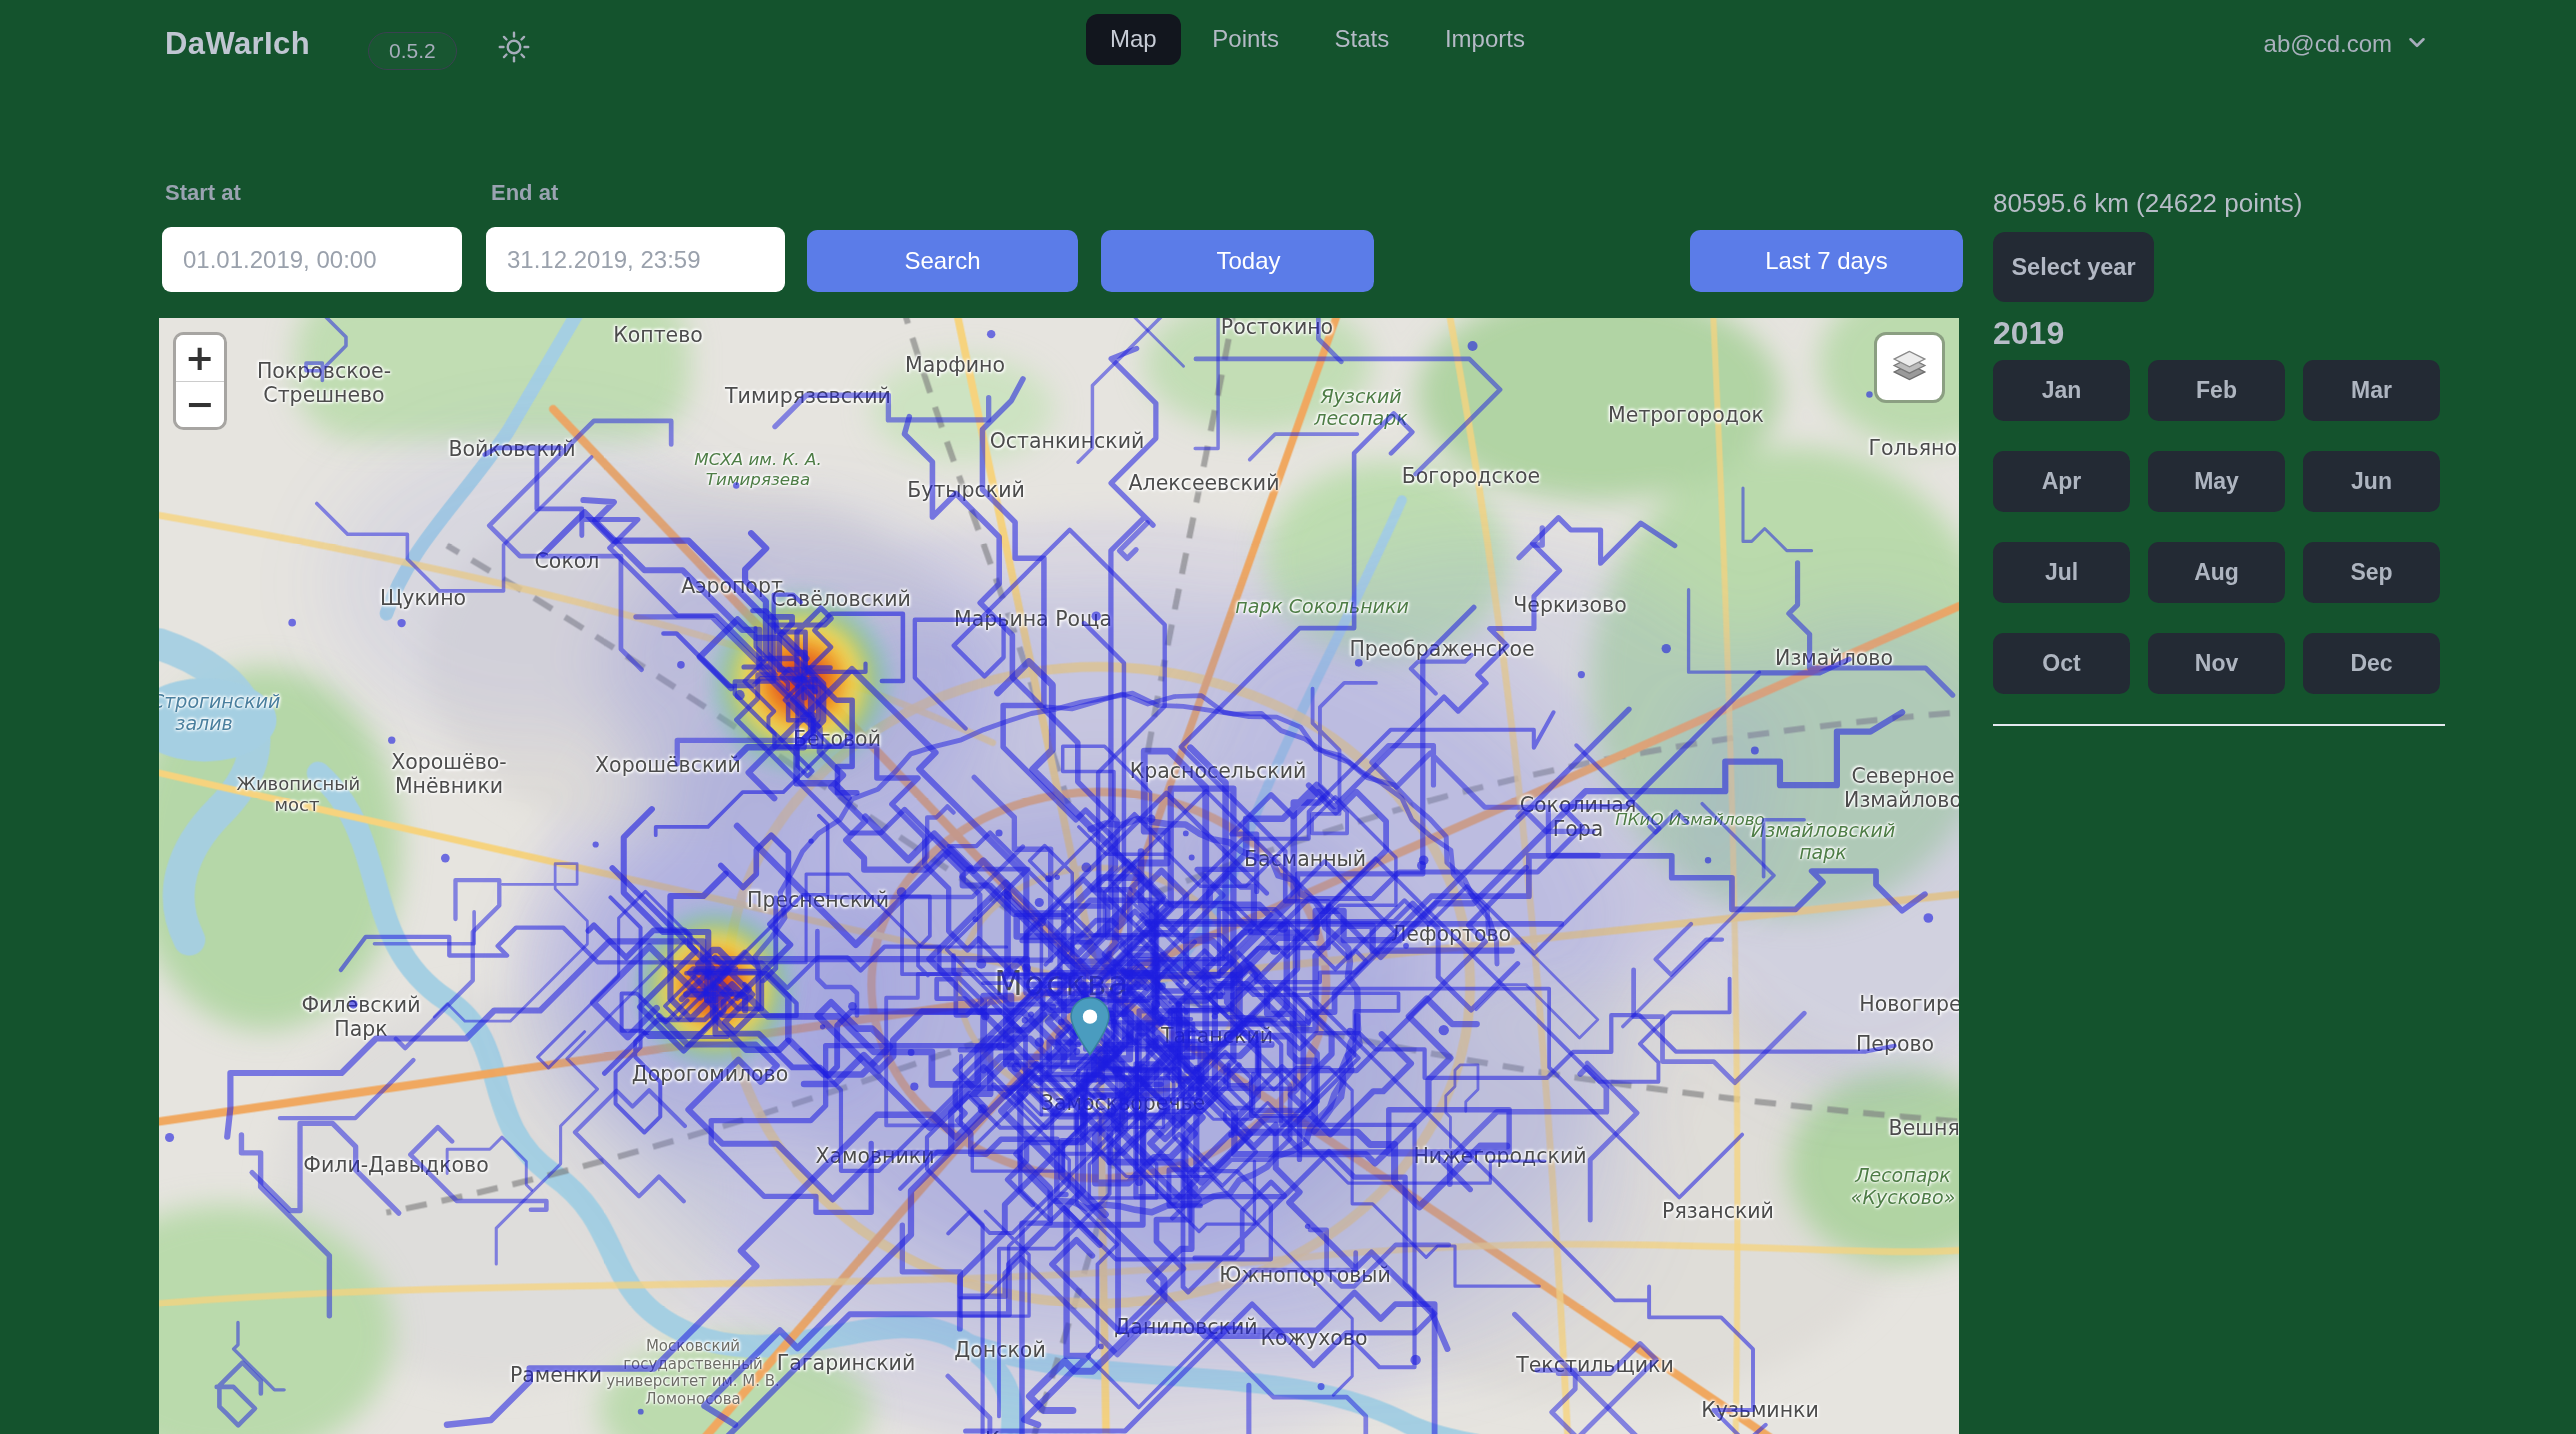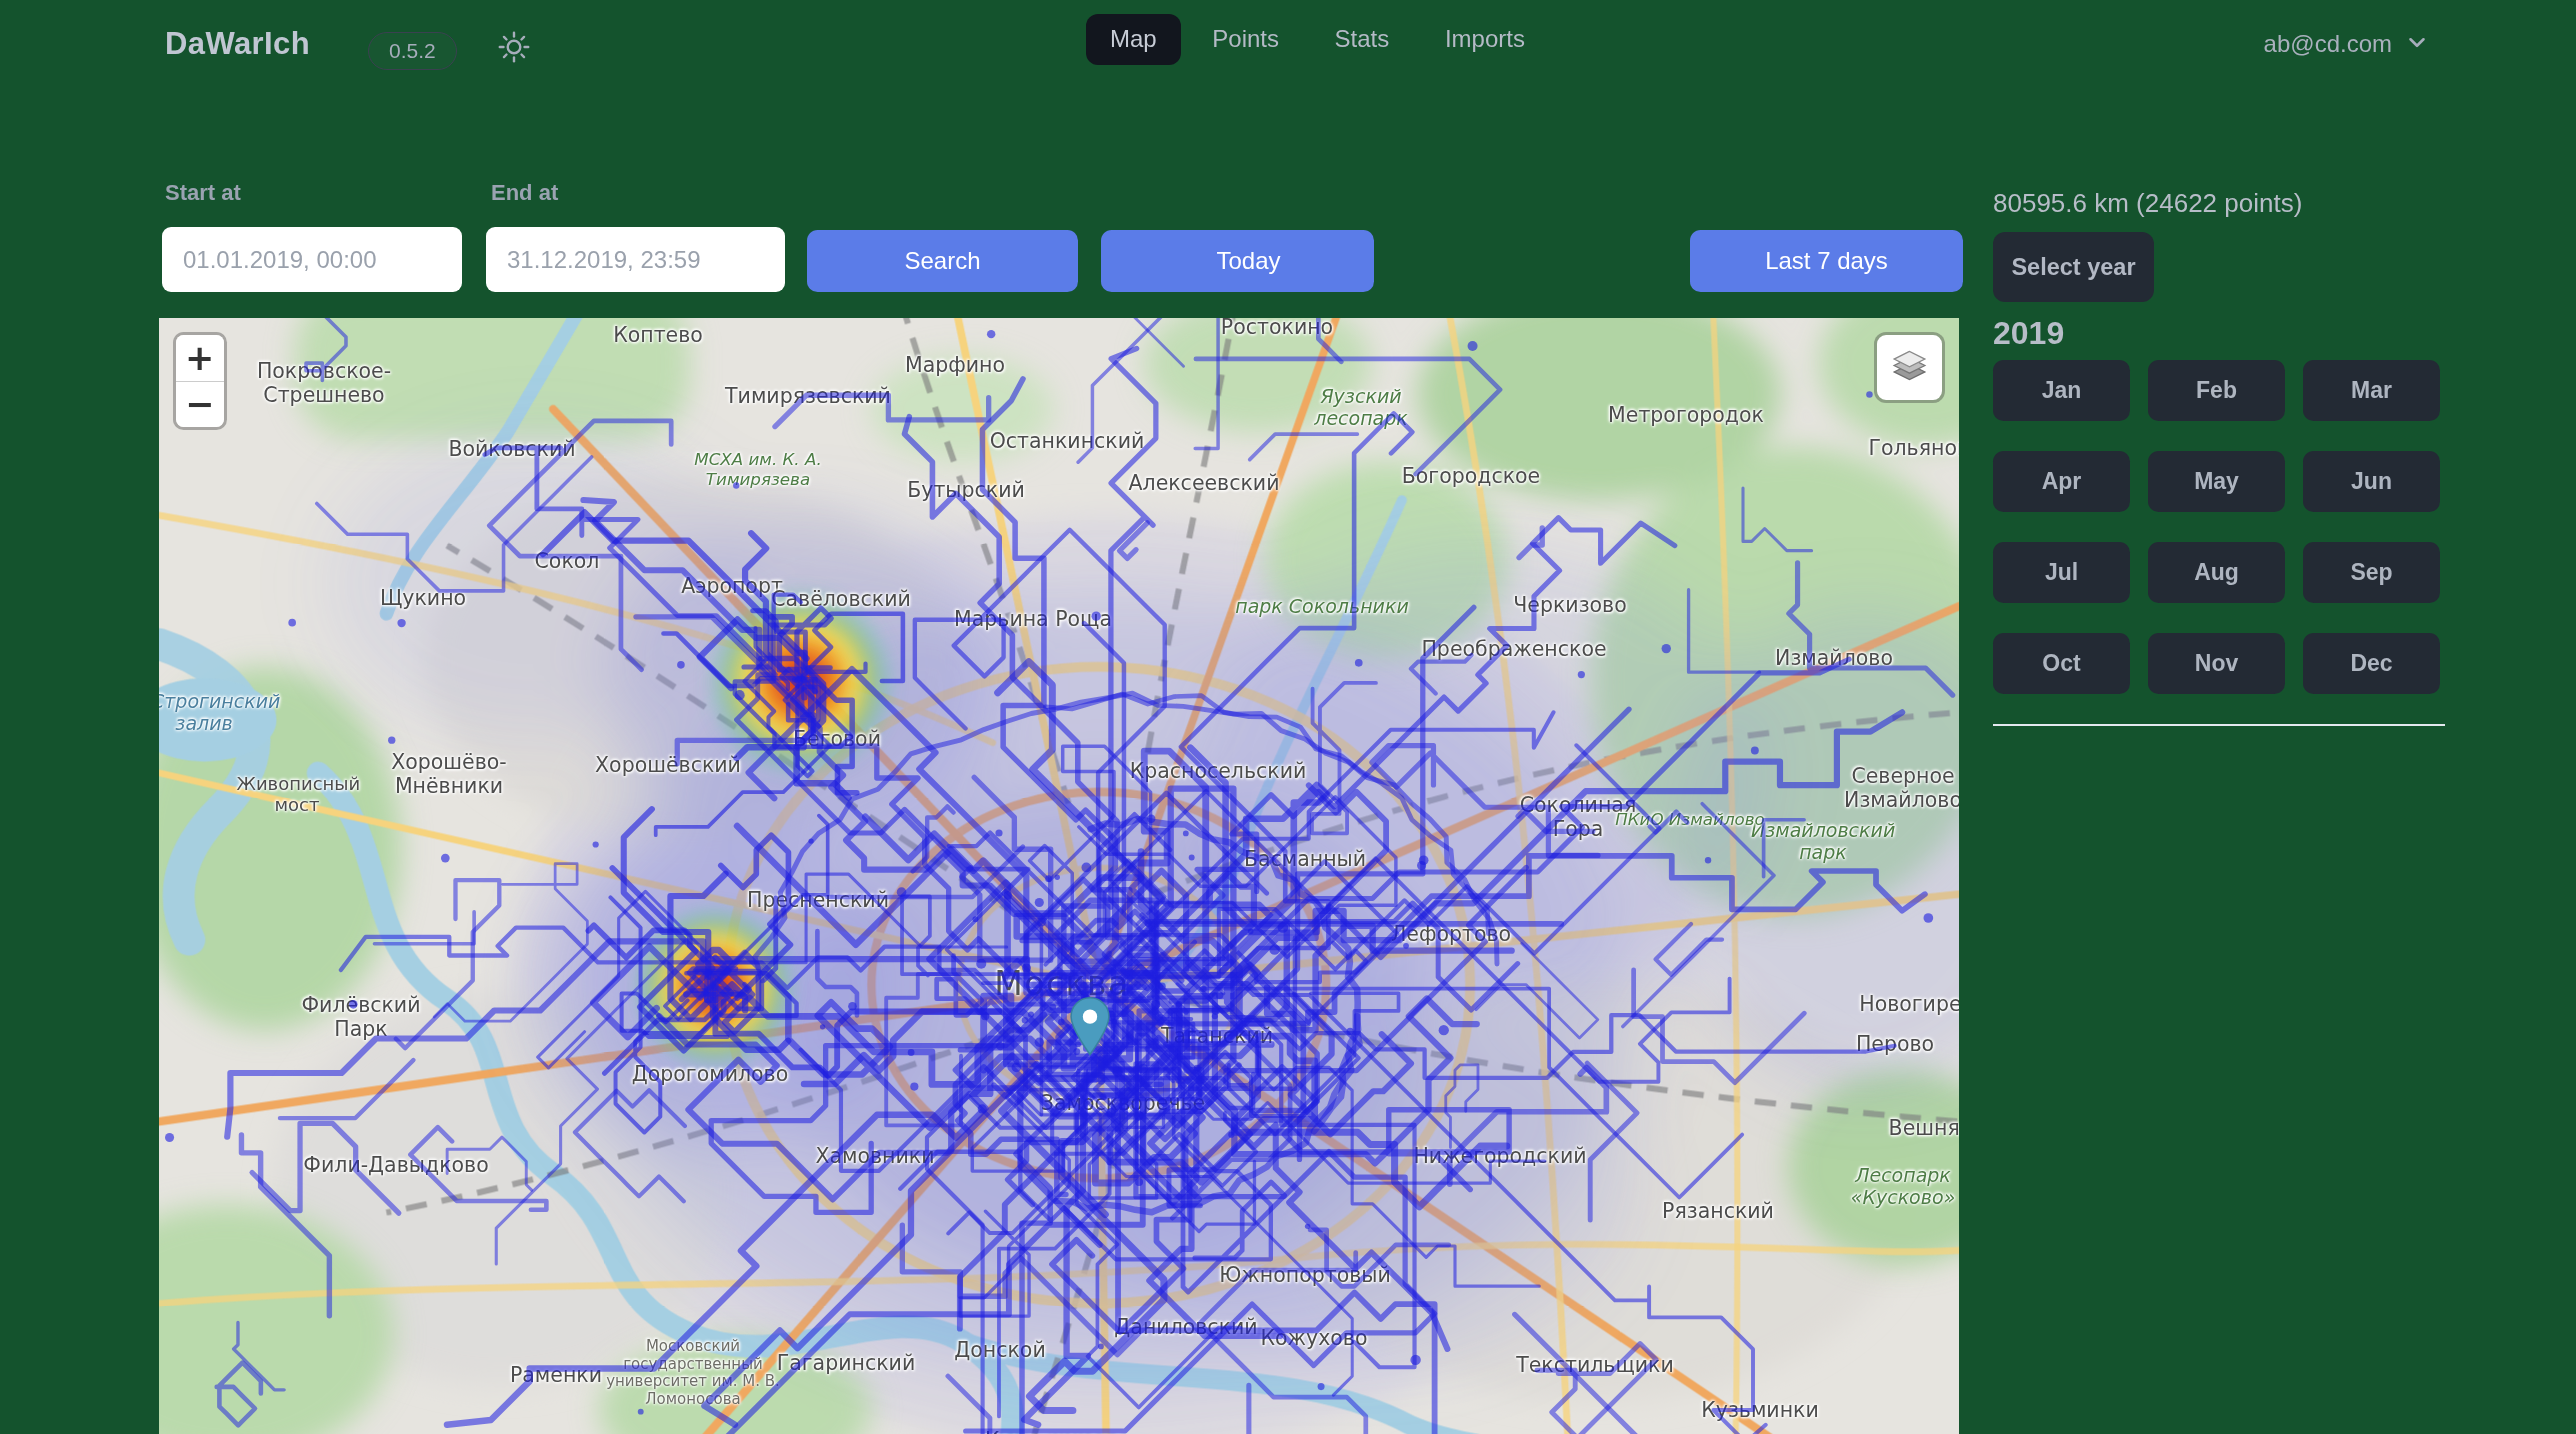--- a/index.html
+++ b/index.html
@@ -237,21 +237,21 @@
         <div class="map-label lab-district" style="left: 1312px; top: 158px;">Богородское</div>
         <div class="map-label lab-district" style="left: 1527px; top: 97px; text-align: right;">Метрогородок</div>
         <div class="map-label lab-district" style="left: 1766px; top: 130px;">Гольяново</div>
         <div class="map-label lab-park wrapped" style="left: 1202px; top: 89px; width: 106px;">Яузский лесопарк</div>
         <div class="map-label lab-park wrapped" style="left: 599px; top: 152px; width: 152px; font-size: 16.7px;">МСХА им. К. А. Тимирязева</div>
         <div class="map-label lab-district" style="left: 408px; top: 243px;">Сокол</div>
         <div class="map-label lab-district" style="left: 573px; top: 268px;">Аэропорт</div>
         <div class="map-label lab-district" style="left: 682px; top: 281px;">Савёловский</div>
         <div class="map-label lab-district" style="left: 874px; top: 301px;">Марьина Роща</div>
         <div class="map-label lab-district" style="left: 1411px; top: 287px;">Черкизово</div>
-        <div class="map-label lab-district" style="left: 1340px; top: 331px; padding-left: 30px;">Преображенское</div>
+        <div class="map-label lab-district" style="left: 1268px; top: 331px; padding-left: 30px;">Преображенское</div>
         <div class="map-label lab-district" style="left: 1675px; top: 340px;">Измайлово</div>
         <div class="map-label lab-district wrapped" style="left: 1744px; top: 470px; width: 129px;">Северное Измайлово</div>
         <div class="map-label lab-park" style="left: 1163px; top: 288px;">парк Сокольники</div>
         <div class="map-label lab-district" style="left: 264px; top: 280px;">Щукино</div>
         <div class="map-label lab-water wrapped" style="left: 45px; top: 394px; width: 106px;">Строгинский залив</div>
         <div class="map-label lab-district" style="left: 678px; top: 421px;">Беговой</div>
         <div class="map-label lab-district" style="left: 509px; top: 447px;">Хорошёвский</div>
         <div class="map-label lab-district wrapped" style="left: 290px; top: 456px; width: 144px;">Хорошёво-Мнёвники</div>
         <div class="map-label lab-district wrapped" style="left: 138px; top: 476px; width: 121px; font-size: 18px;">Живописный мост</div>
         <div class="map-label lab-district" style="left: 659px; top: 582px;">Пресненский</div>

